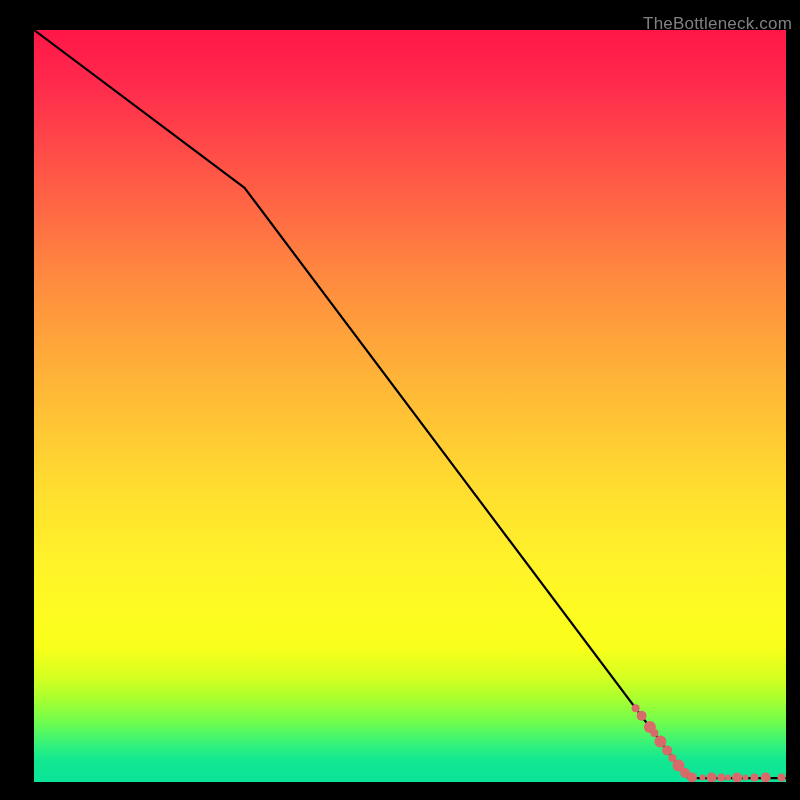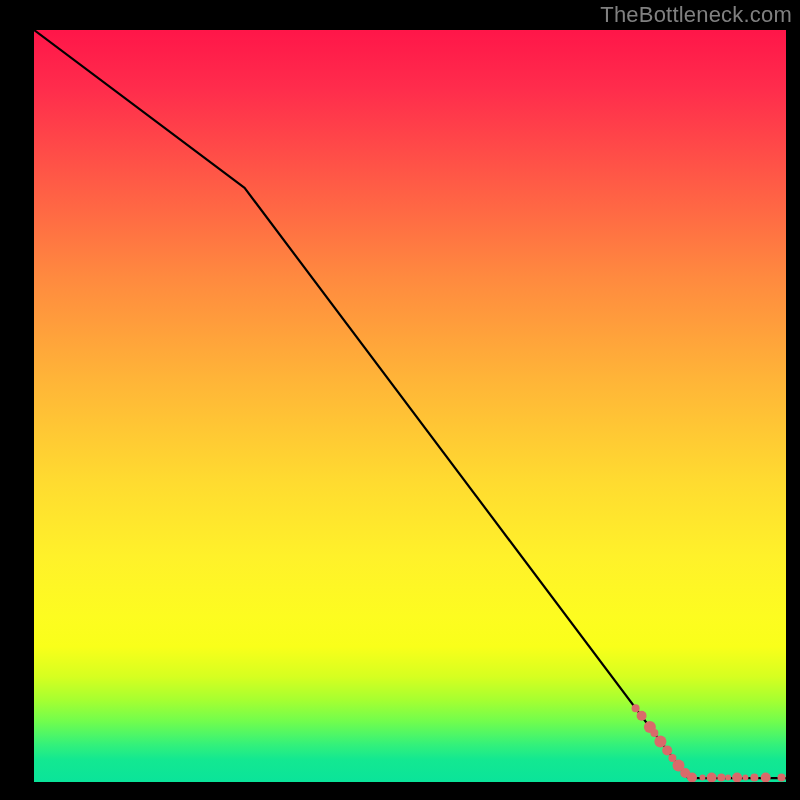--- a/index.html
+++ b/index.html
@@ -12,24 +12,24 @@
     overflow: hidden;
   }
   .frame {
     position: relative;
     width: 800px;
     height: 800px;
     background: #000;
   }
   .watermark {
     position: absolute;
-    top: 2px;
+    top: 14px;
     right: 8px;
     color: #808080;
-    font-size: 22px;
+    font-size: 17px;
     font-weight: 500;
     letter-spacing: 0.2px;
     z-index: 10;
   }
   
   .plot {
     position: absolute;
     left: 34px;
     top: 30px;
     width: 752px;

